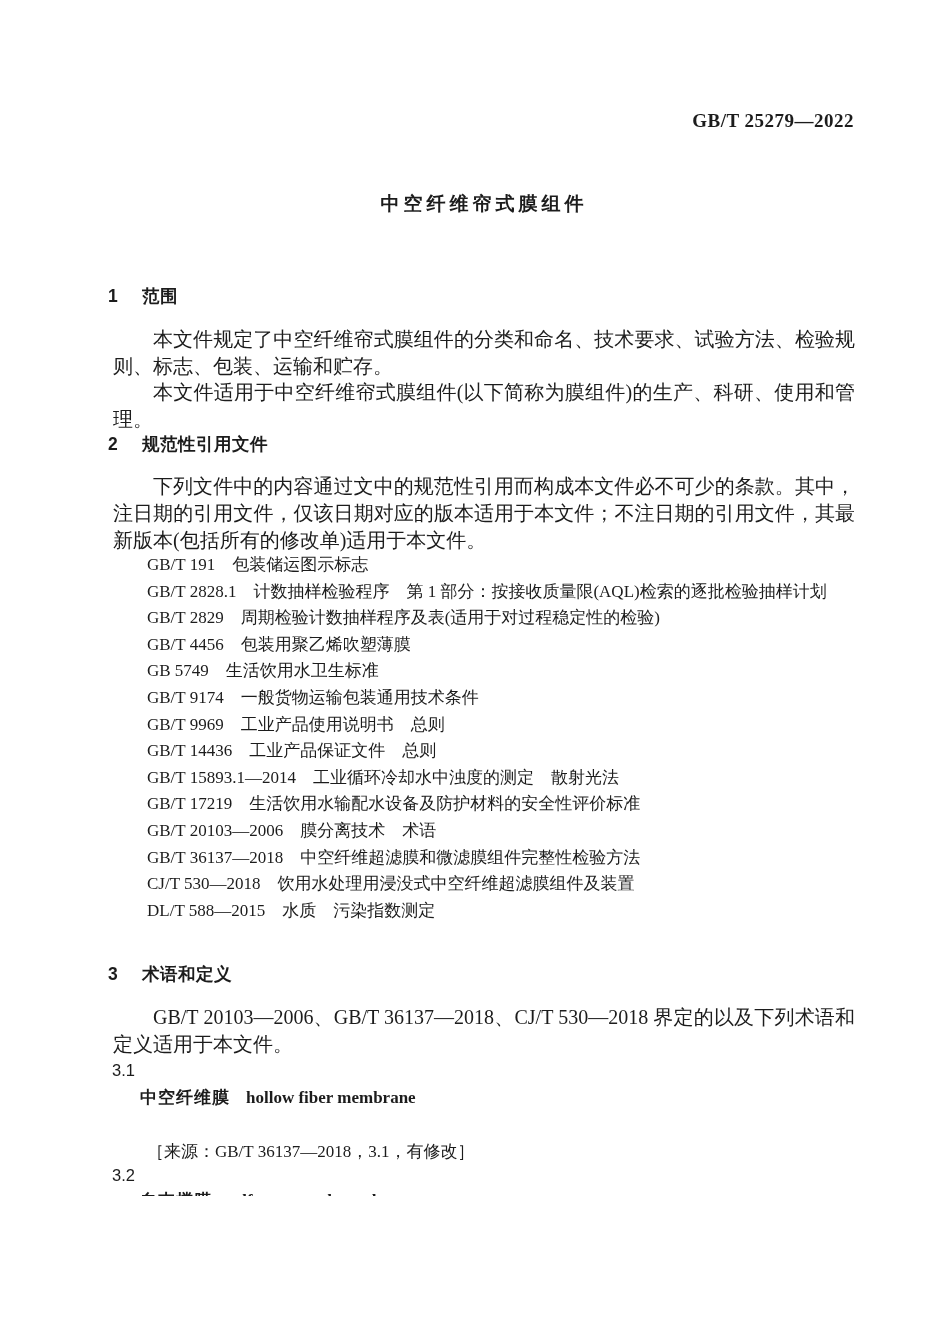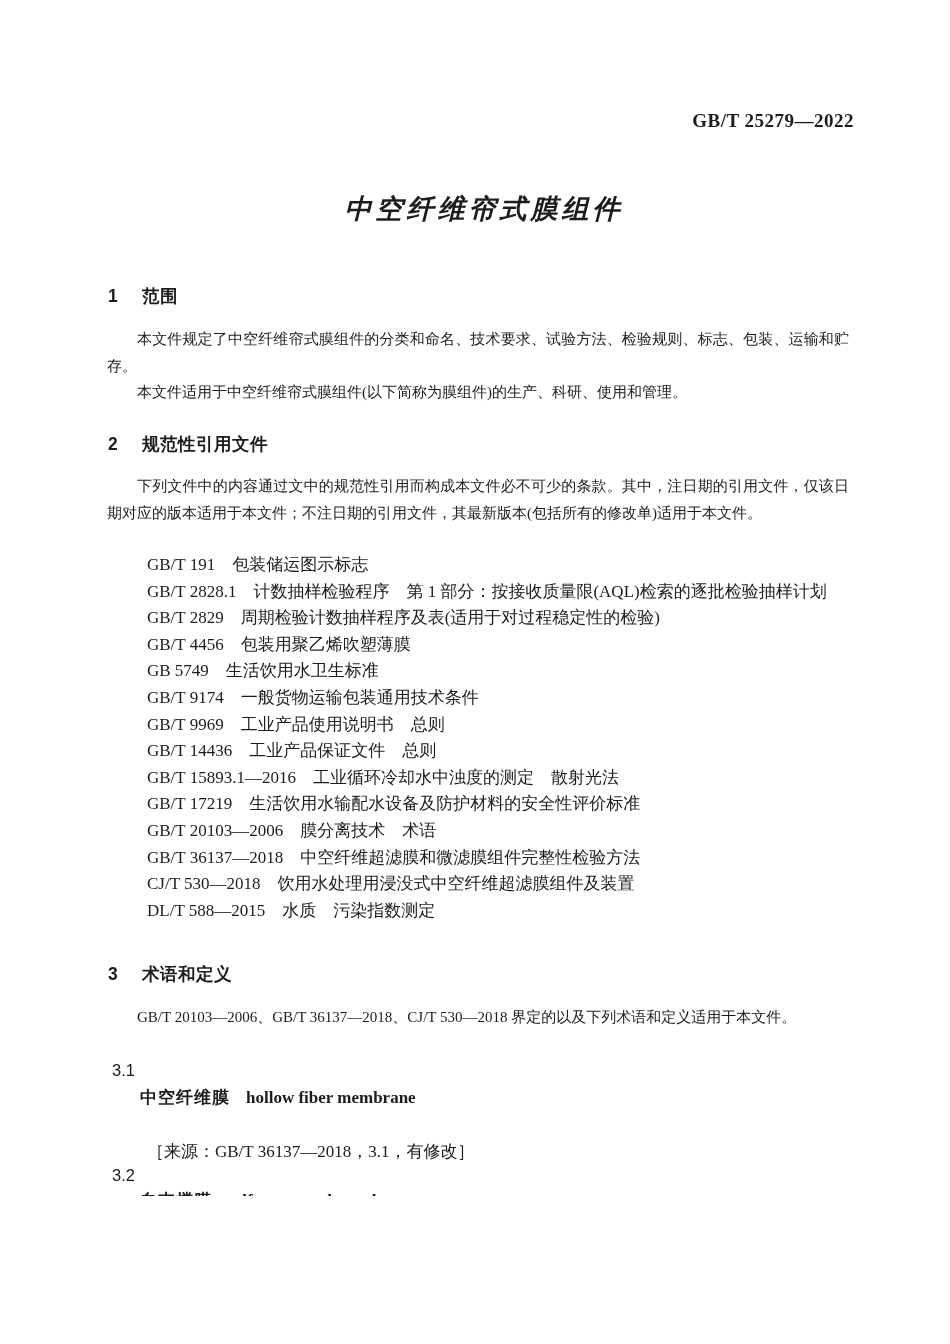--- a/index.html
+++ b/index.html
@@ -27,42 +27,41 @@
 
   
   .doc-title {
     position: absolute;
     top: 191px;
     left: 113px;
     width: 742px;
     text-align: center;
     font-family: "Liberation Sans", "DejaVu Sans", sans-serif;
     font-weight: 700;
-    font-size: 27px;
+    font-size: 19px;
     letter-spacing: 4px;
-    font-style: italic;
   }
 
   
   .sec-heading {
     position: absolute;
     left: 108px;
     font-family: "Liberation Sans", "DejaVu Sans", sans-serif;
     font-weight: 700;
     font-size: 17.5px;
     letter-spacing: 0.5px;
   }
   .sec-num { display: inline-block; min-width: 34px; }
 
   
   .para {
     position: absolute;
-    left: 107px;
+    left: 113px;
     width: 742px;
-    font-size: 15px;
+    font-size: 20px;
     line-height: 27px;
     text-align: justify;
     text-indent: 2em;
   }
 
   
   .ref-list {
     position: absolute;
     left: 147px;
     width: 712px;
@@ -133,21 +132,21 @@
 
   <div class="ref-list" style="top:552px">
     <div class="ref-item">GB/T 191　包装储运图示标志</div>
     <div class="ref-item">GB/T 2828.1　计数抽样检验程序　第 1 部分：按接收质量限(AQL)检索的逐批检验抽样计划</div>
     <div class="ref-item">GB/T 2829　周期检验计数抽样程序及表(适用于对过程稳定性的检验)</div>
     <div class="ref-item">GB/T 4456　包装用聚乙烯吹塑薄膜</div>
     <div class="ref-item">GB 5749　生活饮用水卫生标准</div>
     <div class="ref-item">GB/T 9174　一般货物运输包装通用技术条件</div>
     <div class="ref-item">GB/T 9969　工业产品使用说明书　总则</div>
     <div class="ref-item">GB/T 14436　工业产品保证文件　总则</div>
-    <div class="ref-item">GB/T 15893.1—2016　工业循环冷却水中浊度的测定　散射光法</div>
+    <div class="ref-item">GB/T 15893.1—2014　工业循环冷却水中浊度的测定　散射光法</div>
     <div class="ref-item">GB/T 17219　生活饮用水输配水设备及防护材料的安全性评价标准</div>
     <div class="ref-item">GB/T 20103—2006　膜分离技术　术语</div>
     <div class="ref-item">GB/T 36137—2018　中空纤维超滤膜和微滤膜组件完整性检验方法</div>
     <div class="ref-item">CJ/T 530—2018　饮用水处理用浸没式中空纤维超滤膜组件及装置</div>
     <div class="ref-item">DL/T 588—2015　水质　污染指数测定</div>
   </div>
 
   <div class="sec-heading" style="top:962px">
     <span class="sec-num">3</span><span class="sec-label">术语和定义</span>
   </div>

